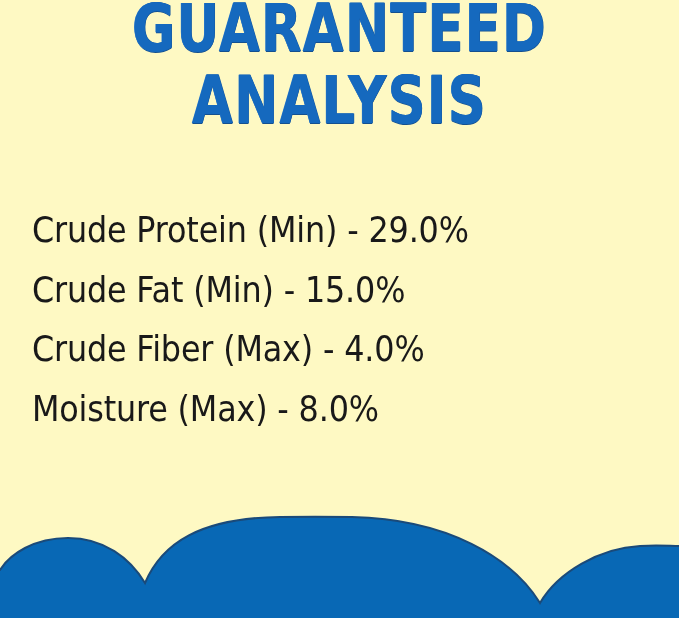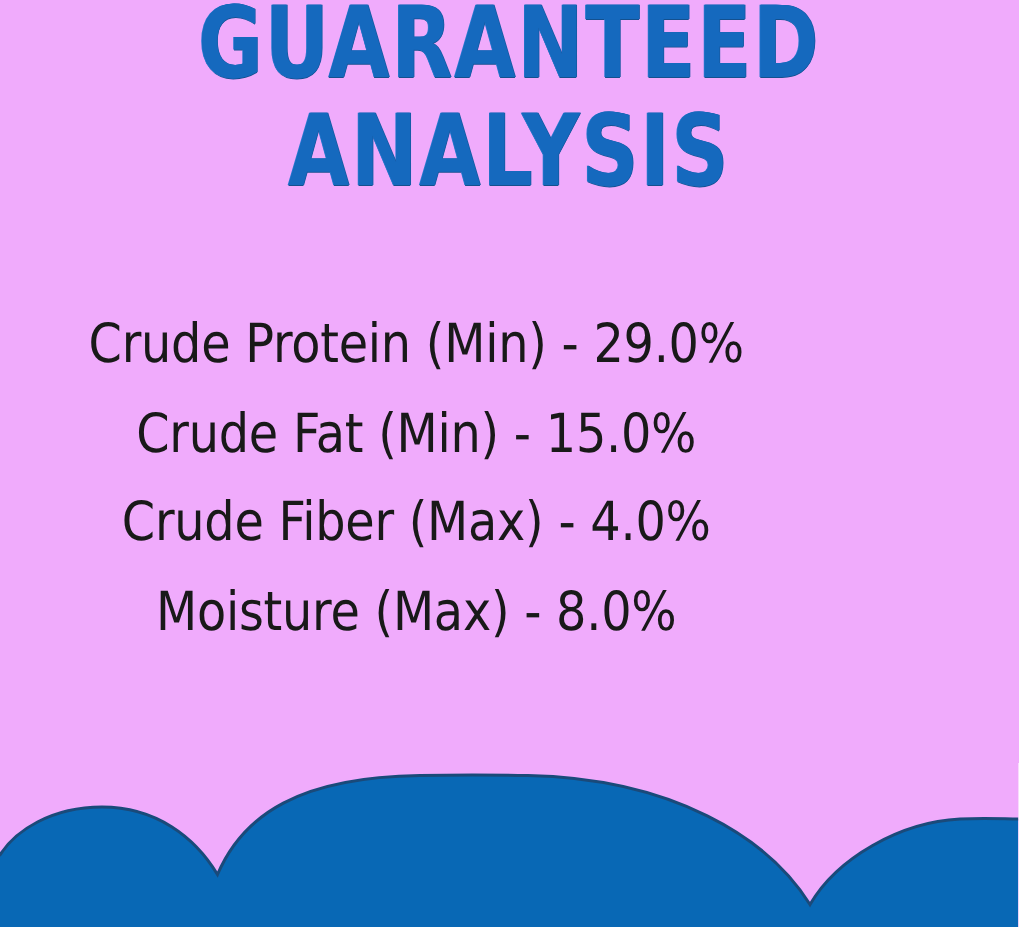--- a/index.html
+++ b/index.html
@@ -6,21 +6,21 @@
   html, body {
     margin: 0;
     padding: 0;
     background: #ffffff;
   }
 
   #canvas {
     position: relative;
     width: 679px;
     height: 618px;
-    background: #f0abfc;
+    background: #fef9c3;
     overflow: hidden;
     font-family: "Liberation Sans", "DejaVu Sans", sans-serif;
     -webkit-font-smoothing: antialiased;
   }
 
   
   .heading-block {
     position: absolute;
     top: -6px;
     left: 0;
@@ -49,21 +49,20 @@
   .heading-line.line-2 {
     margin-top: 2px;
   }
 
   
   .analysis-list {
     position: absolute;
     top: 200px;
     left: 0;
     width: 555px;
-    text-align: center;
     user-select: none;
   }
 
   .analysis-row {
     display: block;
     font-family: "DejaVu Sans", "Liberation Sans", sans-serif;
     font-weight: 400;
     font-size: 36px;
     line-height: 59.5px;
     letter-spacing: -0.2px;

